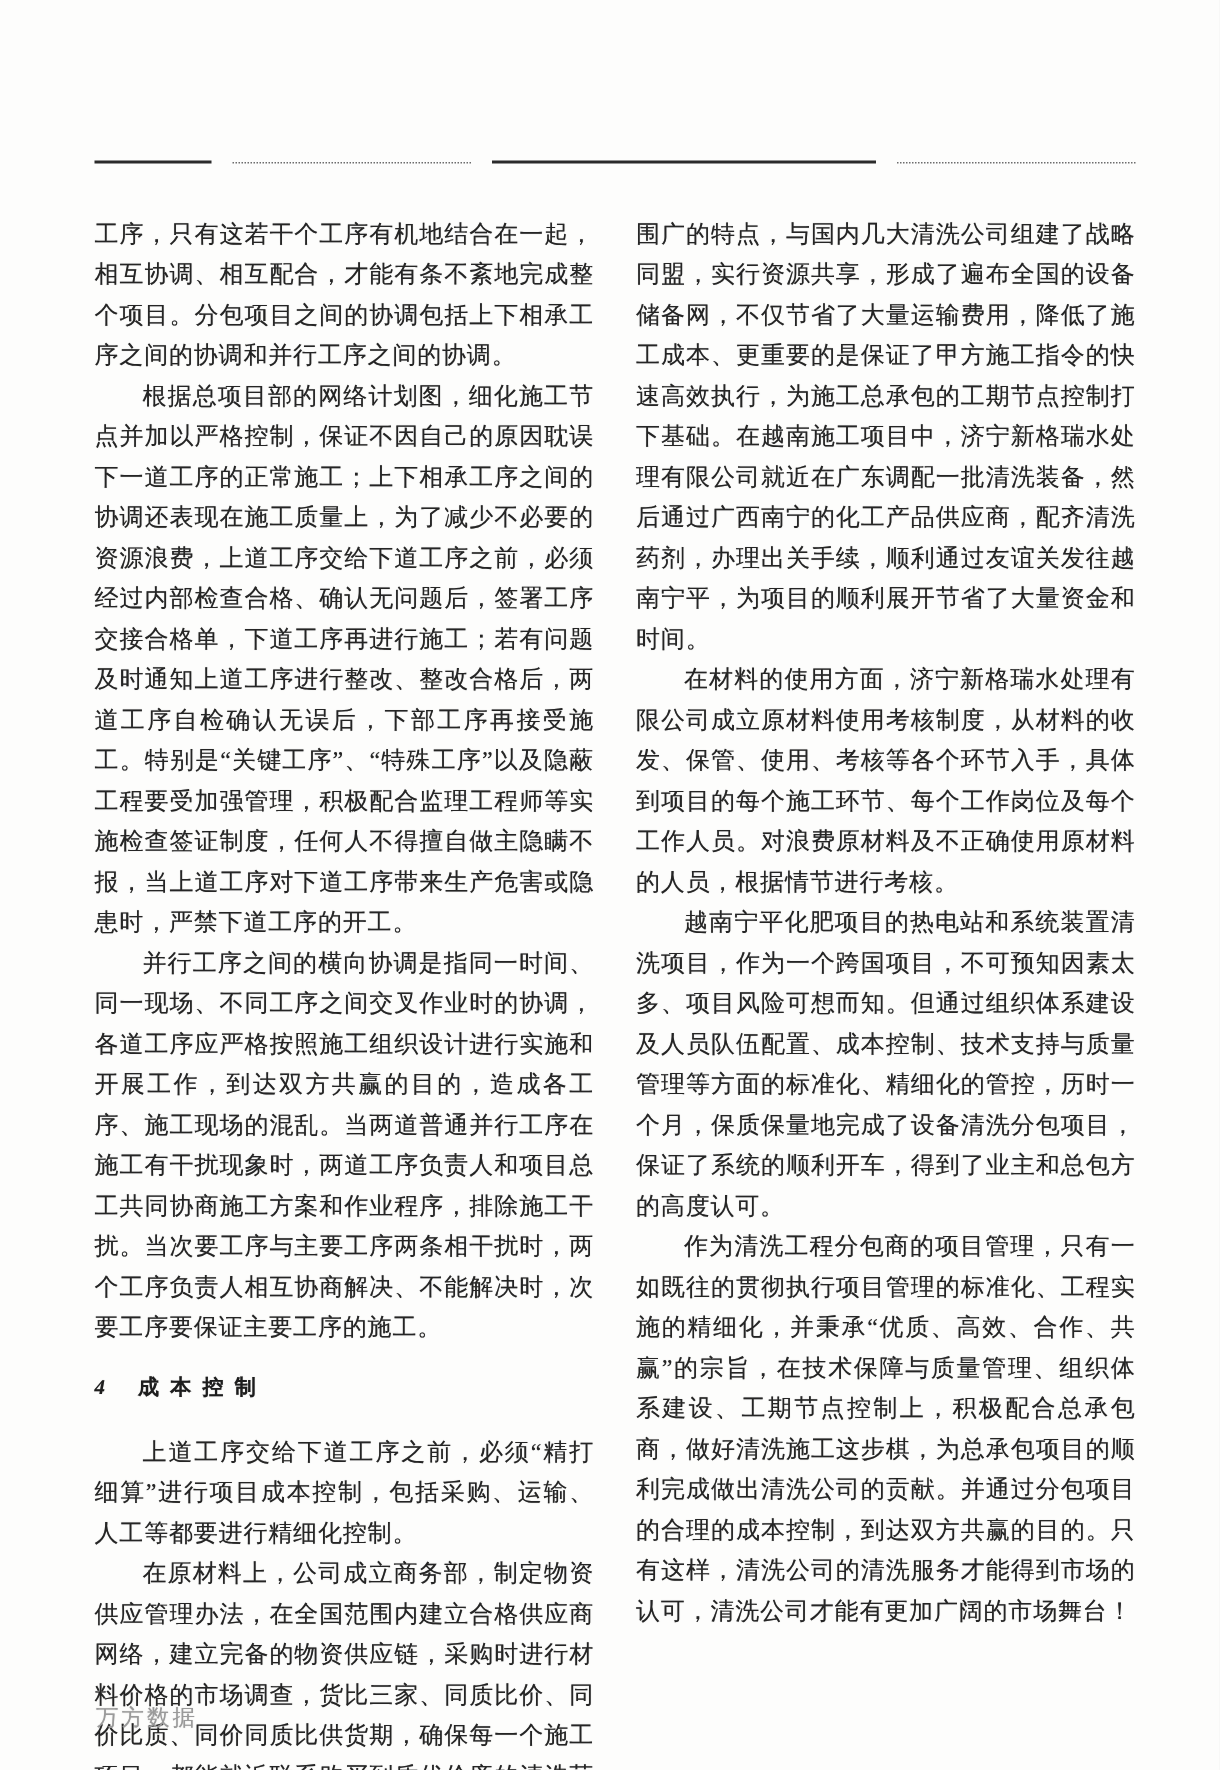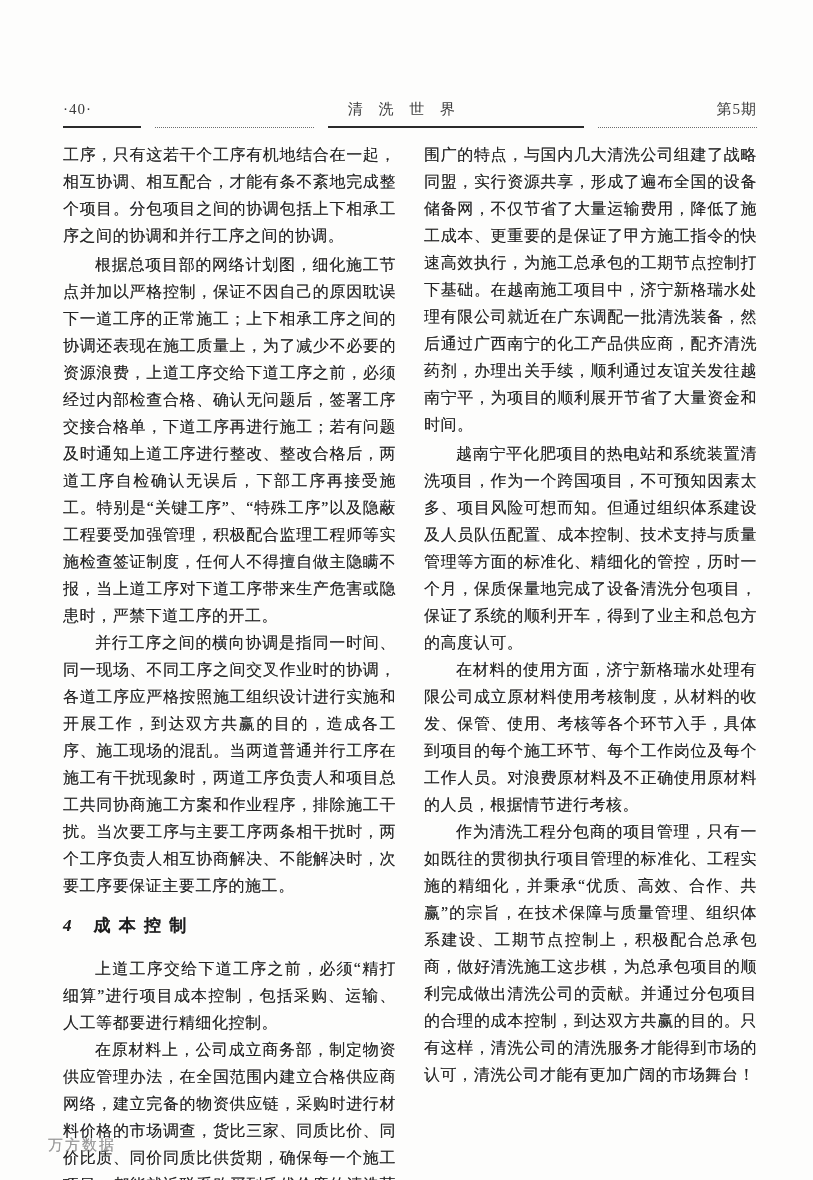--- a/index.html
+++ b/index.html
@@ -37,46 +37,41 @@
     display:flex;gap:28px;
   }
   .col{
     width:333px;
     font-size:16px;line-height:27px;letter-spacing:0.55px;
     text-align:justify;
     color:#252525;
     text-shadow:0 0 0.45px rgba(40,40,40,0.55);
   }
   .col p{margin:0;text-indent:2em;}
-  .col p.cont{text-indent:0;font-family:Liberation Mono, monospace;}
+  .col p.cont{text-indent:0;}
   .sec-heading{
     margin:13px 0 16px 0;
-    font-size:17px;font-weight:bold;
+    font-size:14px;font-weight:bold;
     letter-spacing:2px;color:#1d1d1d;
     font-family:"Liberation Serif","DejaVu Serif",serif;
   }
   .sec-heading .sec-no{margin-right:20px;font-style:italic;}
   
   .footer-mark{
-    position:absolute;left:48px;top:1136px;
+    position:absolute;left:64px;top:1136px;
     font-size:15px;letter-spacing:2px;color:#9a9a9a;
     text-shadow:0 0 0.6px rgba(150,150,150,0.7);
   }
 </style>
 </head>
 <body>
 
 <div class="page">
 
   <div class="running-head">
-    <div class="head-row">
-      <span>·40·</span>
-      <span class="head-center">清 洗 世 界</span>
-      <span>第5期</span>
-    </div>
     <div class="head-rule">
       <span class="seg solid-short"></span>
       <span class="seg dotted"></span>
       <span class="seg solid-long"></span>
       <span class="seg dotted"></span>
     </div>
   </div>
 
   <div class="columns">
 
@@ -87,22 +82,22 @@
       <div class="sec-heading">
         <span class="sec-no">4</span><span>成 本 控 制</span>
       </div>
       <p>上道工序交给下道工序之前，必须“精打细算”进行项目成本控制，包括采购、运输、人工等都要进行精细化控制。</p>
       <p>在原材料上，公司成立商务部，制定物资供应管理办法，在全国范围内建立合格供应商网络，建立完备的物资供应链，采购时进行材料价格的市场调查，货比三家、同质比价、同价比质、同价同质比供货期，确保每一个施工项目，都能就近联系购买到质优价廉的清洗药剂及设备备品备件。</p>
 
     </div>
 
     <div class="col">
       <p class="cont">围广的特点，与国内几大清洗公司组建了战略同盟，实行资源共享，形成了遍布全国的设备储备网，不仅节省了大量运输费用，降低了施工成本、更重要的是保证了甲方施工指令的快速高效执行，为施工总承包的工期节点控制打下基础。在越南施工项目中，济宁新格瑞水处理有限公司就近在广东调配一批清洗装备，然后通过广西南宁的化工产品供应商，配齐清洗药剂，办理出关手续，顺利通过友谊关发往越南宁平，为项目的顺利展开节省了大量资金和时间。</p>
+      <p>在材料的使用方面，济宁新格瑞水处理有限公司成立原材料使用考核制度，从材料的收发、保管、使用、考核等各个环节入手，具体到项目的每个施工环节、每个工作岗位及每个工作人员。对浪费原材料及不正确使用原材料的人员，根据情节进行考核。</p>
       <p>越南宁平化肥项目的热电站和系统装置清洗项目，作为一个跨国项目，不可预知因素太多、项目风险可想而知。但通过组织体系建设及人员队伍配置、成本控制、技术支持与质量管理等方面的标准化、精细化的管控，历时一个月，保质保量地完成了设备清洗分包项目，保证了系统的顺利开车，得到了业主和总包方的高度认可。</p>
-      <p>在材料的使用方面，济宁新格瑞水处理有限公司成立原材料使用考核制度，从材料的收发、保管、使用、考核等各个环节入手，具体到项目的每个施工环节、每个工作岗位及每个工作人员。对浪费原材料及不正确使用原材料的人员，根据情节进行考核。</p>
       <p>作为清洗工程分包商的项目管理，只有一如既往的贯彻执行项目管理的标准化、工程实施的精细化，并秉承“优质、高效、合作、共赢”的宗旨，在技术保障与质量管理、组织体系建设、工期节点控制上，积极配合总承包商，做好清洗施工这步棋，为总承包项目的顺利完成做出清洗公司的贡献。并通过分包项目的合理的成本控制，到达双方共赢的目的。只有这样，清洗公司的清洗服务才能得到市场的认可，清洗公司才能有更加广阔的市场舞台！</p>
     </div>
 
   </div>
 
   <div class="footer-mark">万方数据</div>
 
 </div>
 
 </body></html>

